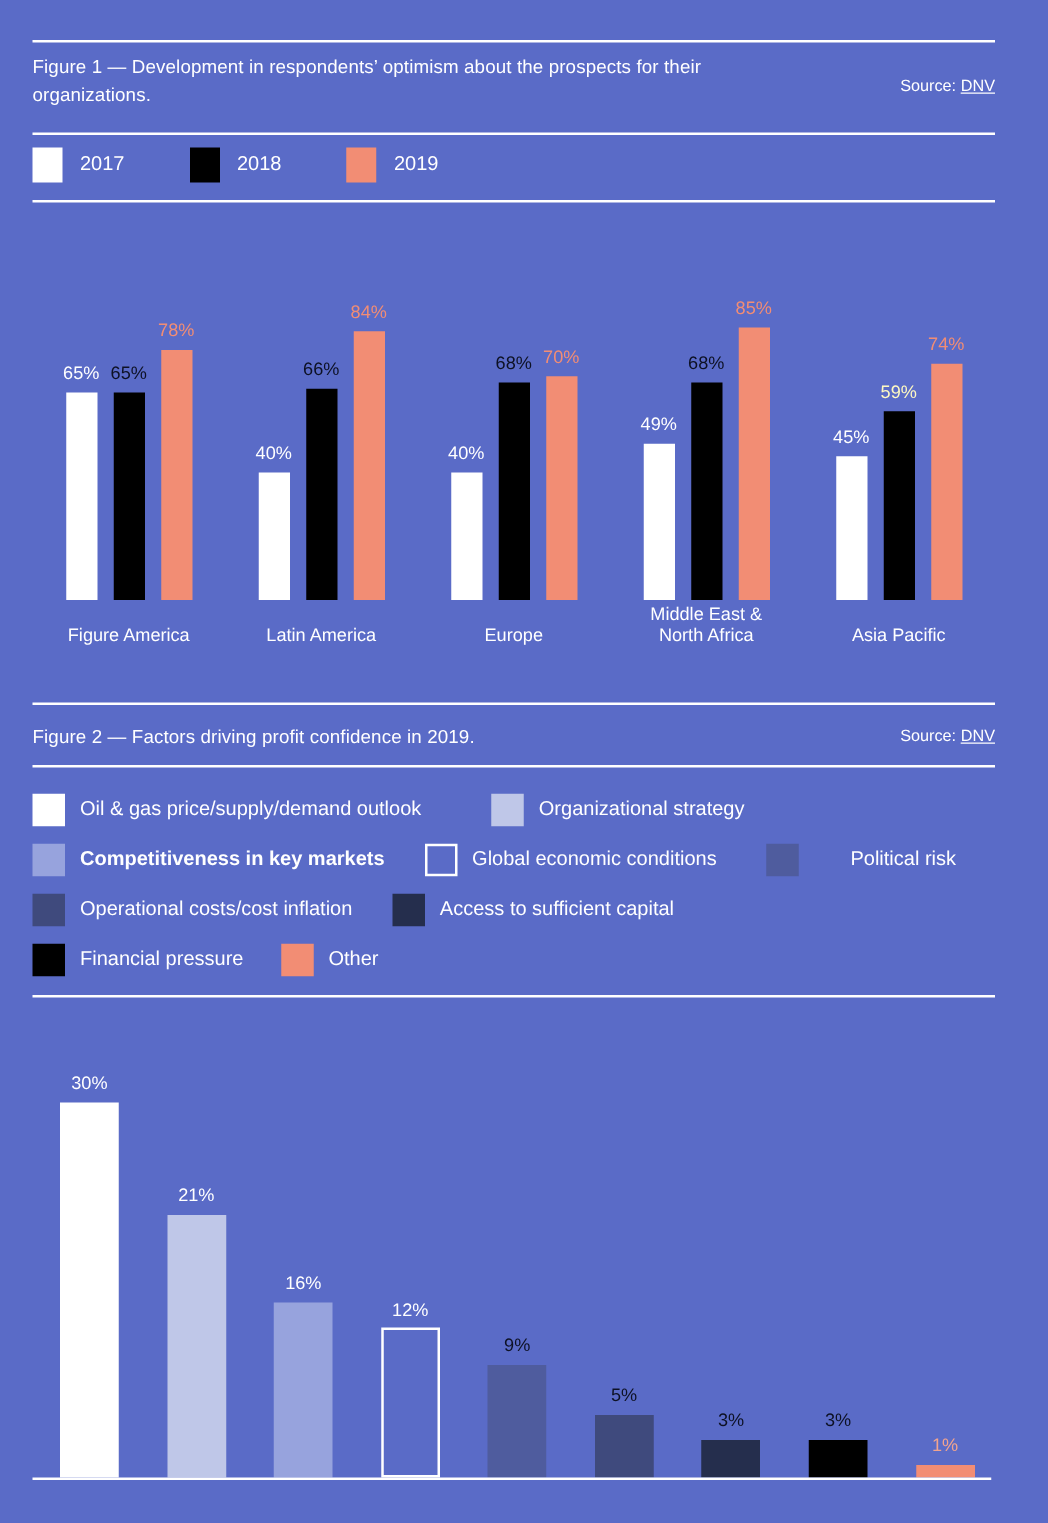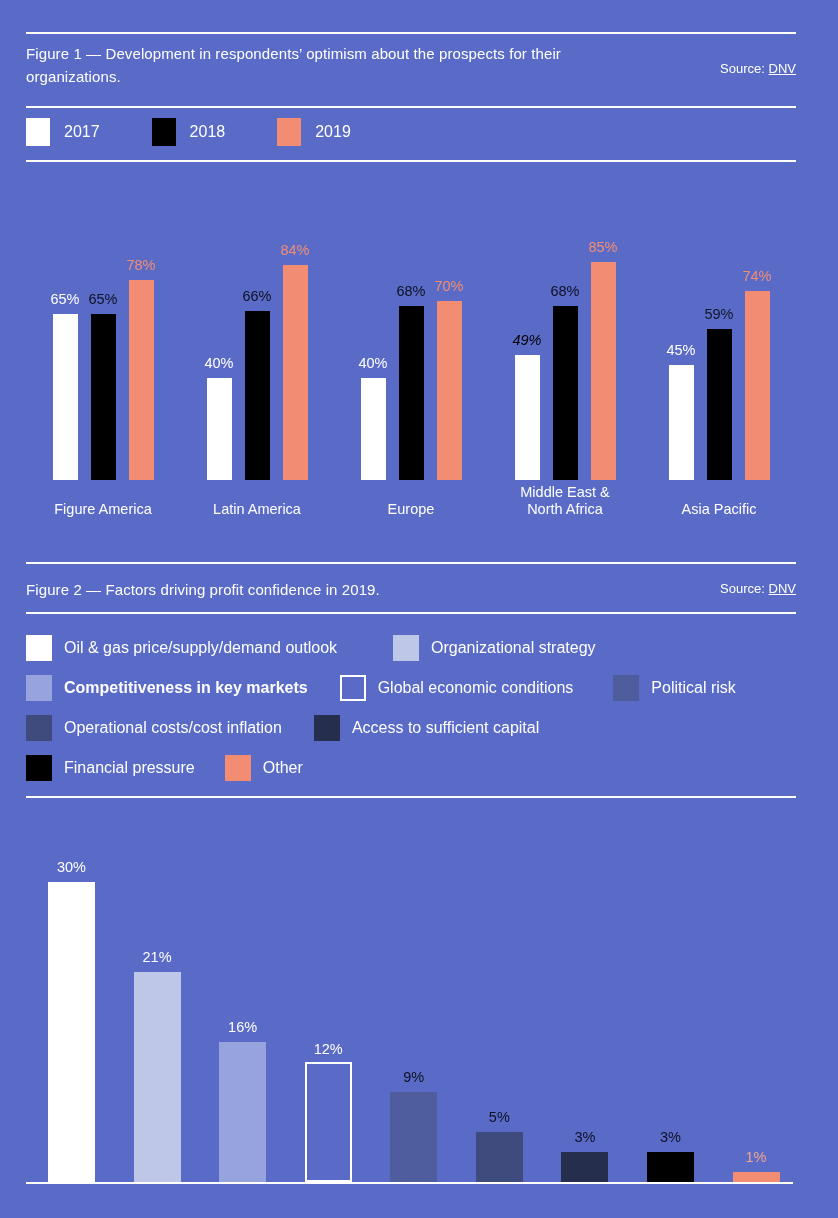--- a/index.html
+++ b/index.html
@@ -301,21 +301,21 @@
             <div class="bar1" style="height: 179px; background: rgb(242, 141, 116);"></div>
           </div>
         </div>
         <div class="cat1">
           <div>Europe</div>
         </div>
       </div>
       <div class="group1" style="left: 462px; width: 154px;">
         <div class="bars1">
           <div class="bar1wrap">
-            <span class="bar1val" style="color: #000000; bottom: 133px; font-style: italic;">49%</span>
+            <span class="bar1val" style="color: #ffffff; bottom: 133px;">49%</span>
             <div class="bar1" style="height: 125px; background: rgb(255, 255, 255);"></div>
           </div>
           <div class="bar1wrap">
             <span class="bar1val" style="color: rgb(13, 17, 36); bottom: 182px;">68%</span>
             <div class="bar1" style="height: 174px; background: rgb(0, 0, 0);"></div>
           </div>
           <div class="bar1wrap">
             <span class="bar1val" style="color: rgb(242, 141, 116); bottom: 226px;">85%</span>
             <div class="bar1" style="height: 218px; background: rgb(242, 141, 116);"></div>
           </div>
@@ -325,21 +325,21 @@
           <div>North Africa</div>
         </div>
       </div>
       <div class="group1" style="left: 616px; width: 154px;">
         <div class="bars1">
           <div class="bar1wrap">
             <span class="bar1val" style="color: rgb(255, 255, 255); bottom: 123px;">45%</span>
             <div class="bar1" style="height: 115px; background: rgb(255, 255, 255);"></div>
           </div>
           <div class="bar1wrap">
-            <span class="bar1val" style="color: #0f172a; bottom: 159px;">59%</span>
+            <span class="bar1val" style="color: #fef9c3; bottom: 159px;">59%</span>
             <div class="bar1" style="height: 151px; background: rgb(0, 0, 0);"></div>
           </div>
           <div class="bar1wrap">
             <span class="bar1val" style="color: rgb(242, 141, 116); bottom: 197px;">74%</span>
             <div class="bar1" style="height: 189px; background: rgb(242, 141, 116);"></div>
           </div>
         </div>
         <div class="cat1">
           <div>Asia Pacific</div>
         </div>
@@ -371,21 +371,21 @@
       </div>
       <div class="lg2row">
         <div class="lg2item" style="margin-right: 32px; font-weight: bold;">
           <span class="lg2sw" style="background: rgb(151, 163, 221);"></span>
           <span class="lg2lbl">Competitiveness in key markets</span>
         </div>
         <div class="lg2item" style="margin-right: 40px;">
           <span class="lg2sw" style="background: transparent; border: 2px solid rgb(255, 255, 255); box-sizing: border-box;"></span>
           <span class="lg2lbl">Global economic conditions</span>
         </div>
-        <div class="lg2item" style="margin-right: 0px;">
+        <div class="lg2item" style="margin-right: 0px; gap: 29px;">
           <span class="lg2sw" style="background: rgb(79, 92, 158);"></span>
           <span class="lg2lbl">Political risk</span>
         </div>
       </div>
       <div class="lg2row">
         <div class="lg2item" style="margin-right: 32px;">
           <span class="lg2sw" style="background: rgb(63, 74, 125);"></span>
           <span class="lg2lbl">Operational costs/cost inflation</span>
         </div>
         <div class="lg2item" style="margin-right: 0px;">

